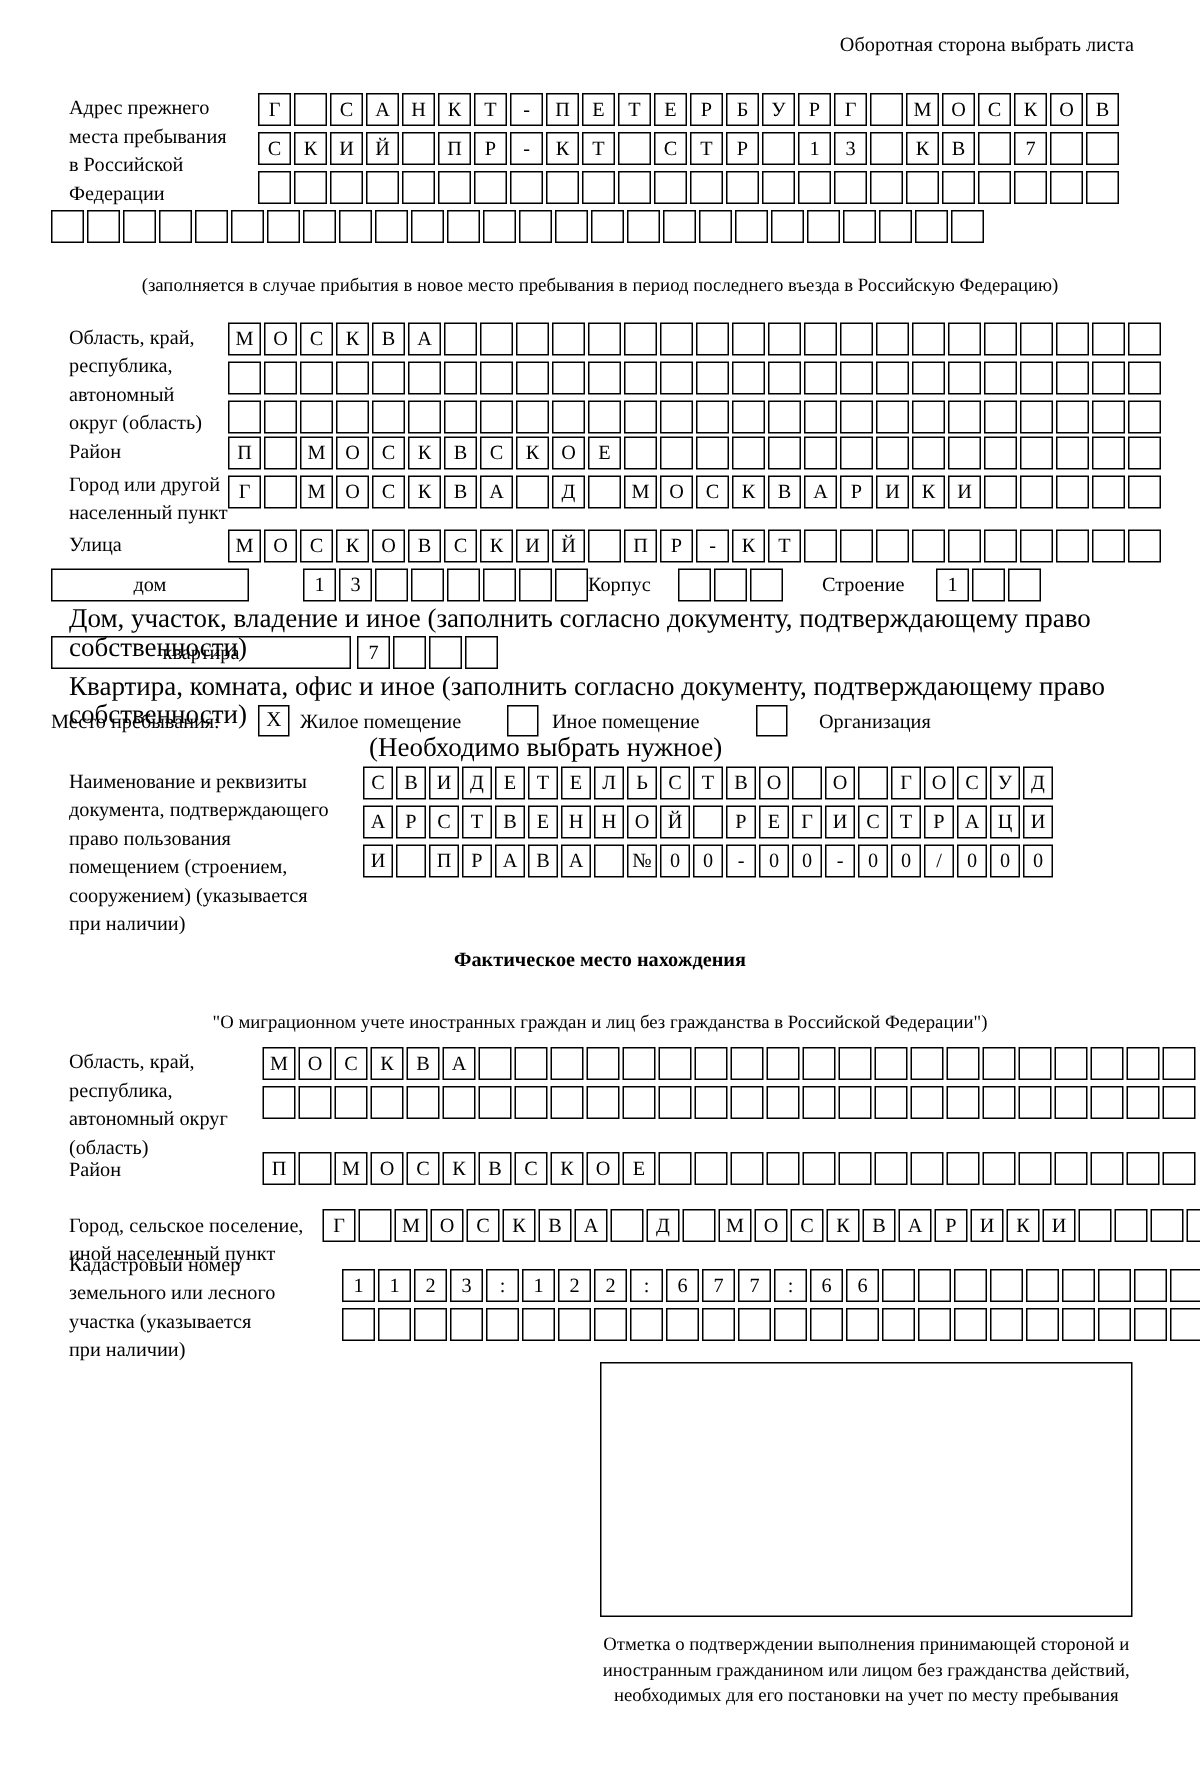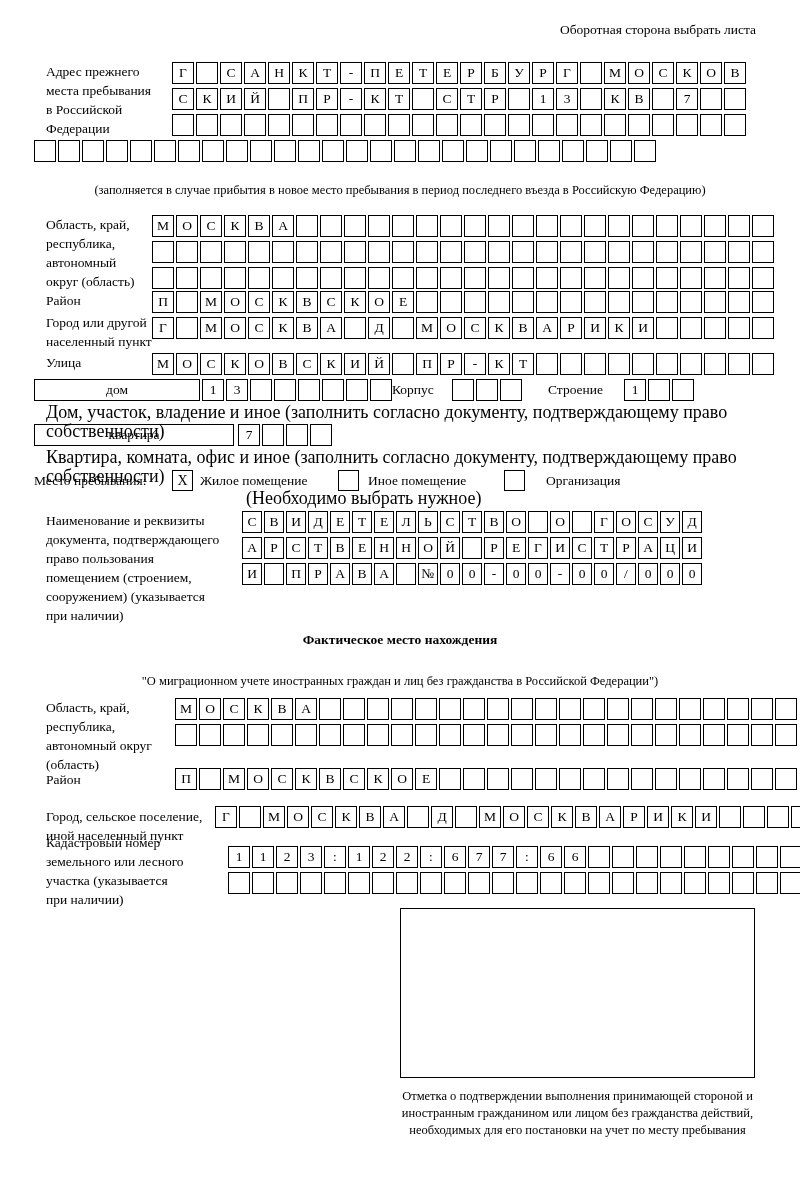--- a/index.html
+++ b/index.html
@@ -407,21 +407,21 @@
       <div class="cell"></div>
       <div class="cell"></div>
       <div class="cell"></div>
       <div class="cell"></div>
       <div class="cell"></div>
       <div class="cell"></div>
       <div class="cell"></div>
       <div class="cell"></div>
     </div>
 
-  <div class="wideline" style="left:34px; top:379px; width:166px;">дом</div>
+  <div class="wideline" style="left:34px; top:379px; width:132px;">дом</div>
   <div class="boxrow" id="s2-house" style="left:202px; top:379px;">
       <div class="cell">1</div>
       <div class="cell">3</div>
       <div class="cell"></div>
       <div class="cell"></div>
       <div class="cell"></div>
       <div class="cell"></div>
       <div class="cell"></div>
       <div class="cell"></div>
     </div>

